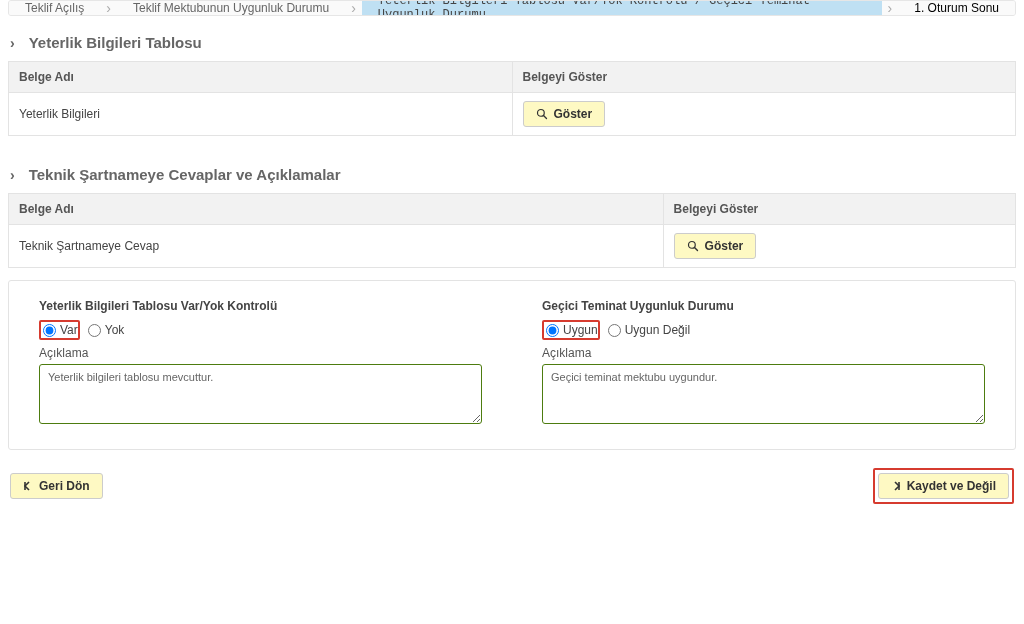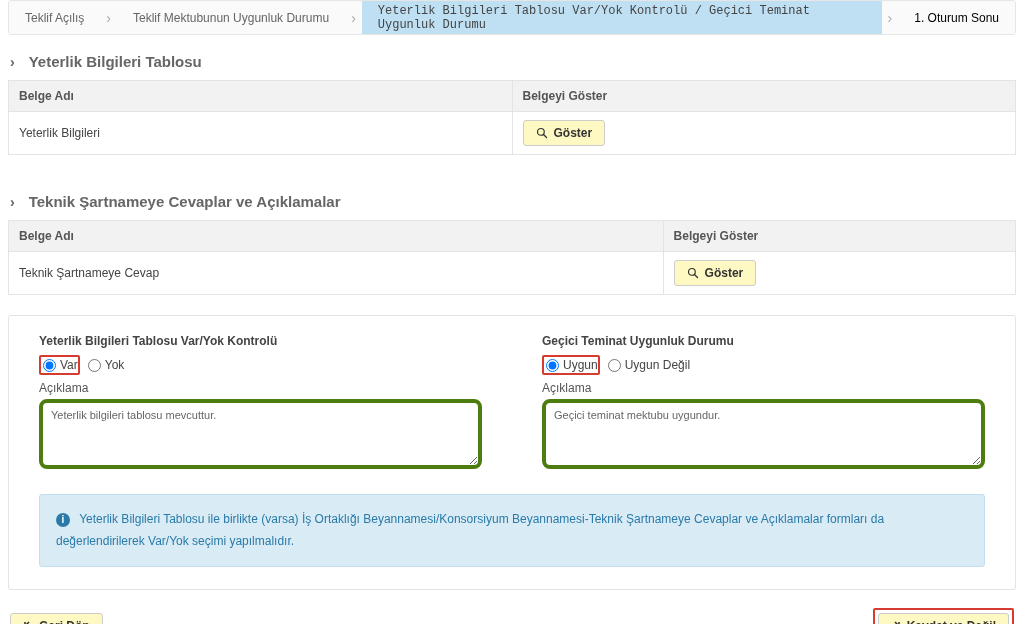--- a/index.html
+++ b/index.html
@@ -1,48 +1,48 @@
 <!DOCTYPE html>
 <html><head>
 <meta charset="utf-8">
 <style>
   * { box-sizing: border-box; margin: 0; padding: 0; }
   body { font-family: Arial, Helvetica, sans-serif; font-size: 12px; background: #fff; color: #333; }
   .page { width: 1024px; margin: 0 auto; padding: 0 8px 10px; }
 
   
-  .bc { display: flex; align-items: stretch; border: 1px solid #e6e6e6; border-radius: 3px; overflow: hidden; background: #fafafa; height: 35px; }
+  .bc { display: flex; align-items: stretch; border: 1px solid #e6e6e6; border-radius: 3px; overflow: hidden; background: #fafafa; height: 16px; }
   .bc-item { display: flex; align-items: center; padding: 0 16px; font-size: 12px; color: #666; position: relative; background: #fafafa; }
   .bc-sep { display: flex; align-items: center; padding: 0 6px; color: #aaa; font-size: 14px; }
   .bc-item.active { background: #bfe0f3; color: #444; flex: 1; font-family: Liberation Mono, monospace; }
   .bc-item.last { color: #000000; }
 
   
   .section-head { display: flex; align-items: center; padding: 18px 2px 10px; font-size: 15px; font-weight: bold; color: #666; }
   .section-head .chev { display: inline-block; transform: rotate(0deg); margin-right: 14px; color: #666; font-size: 14px; }
 
   
-  table.grid { width: 100%; border-collapse: collapse; border: 1px solid #e3e3e3; margin-bottom: 20px; }
+  table.grid { width: 100%; border-collapse: collapse; border: 1px solid #e3e3e3; margin-bottom: 12px; }
   table.grid th { background: #f2f2f2; text-align: left; font-weight: bold; font-size: 12px; color: #555; padding: 8px 10px; border: 1px solid #e3e3e3; }
   table.grid td { padding: 8px 10px; border: 1px solid #e3e3e3; color: #444; vertical-align: middle; }
 
   .btn { display: inline-flex; align-items: center; gap: 6px; background: #fef9c3; border: 1px solid #ccc; border-radius: 3px; padding: 5px 12px; font-size: 12px; color: #333; cursor: pointer; font-weight: bold; }
   .icon { display: inline-block; }
 
   
   .panel { border: 1px solid #e3e3e3; border-radius: 3px; padding: 18px 30px 22px; margin-top: 8px; }
   .two-col { display: flex; gap: 60px; }
   .col { flex: 1; }
   .col h4 { font-size: 12px; font-weight: bold; color: #444; margin-bottom: 7px; }
   .radio-row { display: flex; align-items: center; gap: 8px; margin-bottom: 6px; }
   .radio-row label { display: flex; align-items: center; gap: 4px; cursor: pointer; color: #444; }
   .radio-row input[type=radio] { cursor: pointer; }
   .hl { border: 2px solid #d63b2f; border-radius: 2px; padding: 1px 0 1px 2px; display: inline-flex; align-items: center; gap: 4px; }
   .sublabel { color: #555; margin-bottom: 4px; font-size: 12px; }
-  textarea { width: 100%; height: 70px; border: 4px solid #4d7c0f; border-radius: 8px; padding: 6px 8px; font-family: inherit; font-size: 11px; color: #666; resize: both; }
+  textarea { width: 100%; height: 60px; border: 1px solid #4d7c0f; border-radius: 3px; padding: 6px 8px; font-family: inherit; font-size: 11px; color: #666; resize: both; }
 
   
   .info { background: #d9ecf6; border: 1px solid #c1def0; border-radius: 3px; padding: 14px 16px; margin-top: 22px; color: #2a7aa8; font-size: 12px; line-height: 1.8; }
   .info .iicon { display: inline-flex; width: 14px; height: 14px; background: #2a7aa8; color: #fff; border-radius: 50%; font-size: 10px; font-weight: bold; align-items: center; justify-content: center; margin-right: 6px; }
 
   
   .footer { display: flex; justify-content: space-between; gap: 10px; padding: 18px 2px 4px; align-items: center; }
   .hl-btn { border: 2px solid #d63b2f; padding: 3px; border-radius: 2px; }
 
   svg { display: block; }
@@ -153,24 +153,20 @@
           <label>
             <input type="radio" name="uygun" style="">
             <span>Uygun Değil</span>
           </label>
         </div>
         <div class="sublabel">Açıklama</div>
         <textarea style="">Geçici teminat mektubu uygundur.</textarea>
       </div>
     </div>
 
-    <div class="info">
-      <span class="iicon">i</span>
-      <span>Yeterlik Bilgileri Tablosu ile birlikte (varsa) İş Ortaklığı Beyannamesi/Konsorsiyum Beyannamesi-Teknik Şartnameye Cevaplar ve Açıklamalar formları da değerlendirilerek Var/Yok seçimi yapılmalıdır.</span>
-    </div>
   </div>
 
   <div class="footer">
     <button class="btn">
       <span class="icon">
         <svg width="10" height="10" viewBox="0 0 10 10">
             <path d="M6 1 L2 5 L6 9" fill="none" stroke="#333" stroke-width="1.6"></path>
             <line x1="2" y1="1" x2="2" y2="9" stroke="#333" stroke-width="1.6"></line>
           </svg>
       </span>

